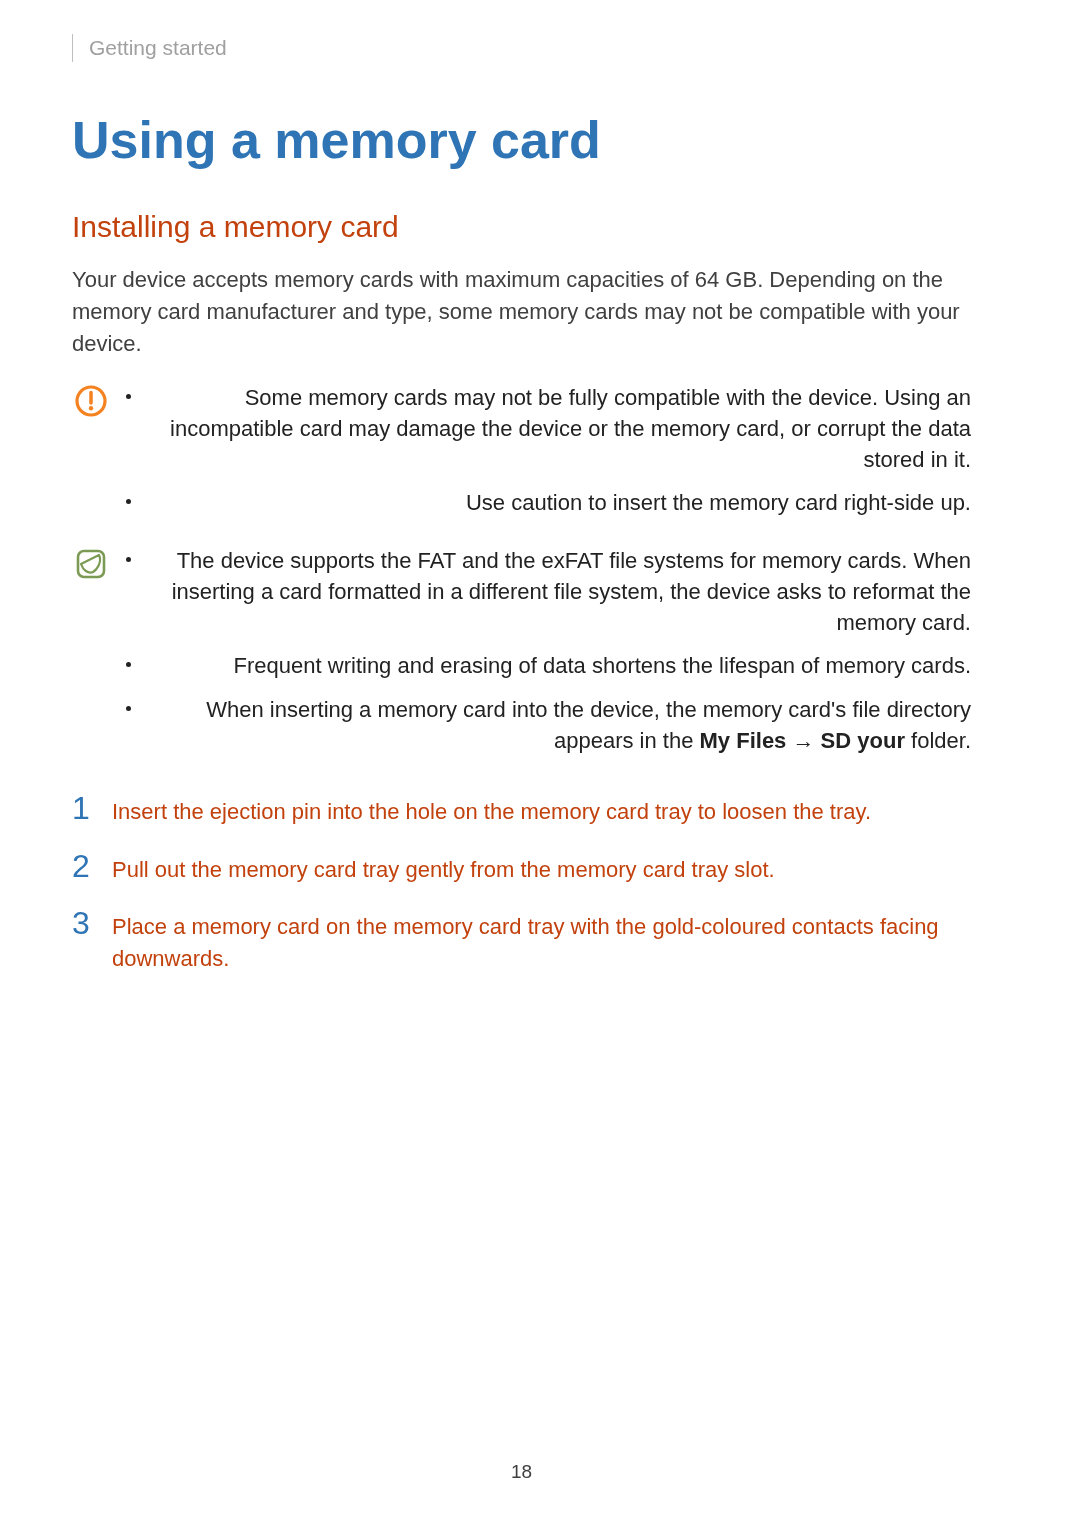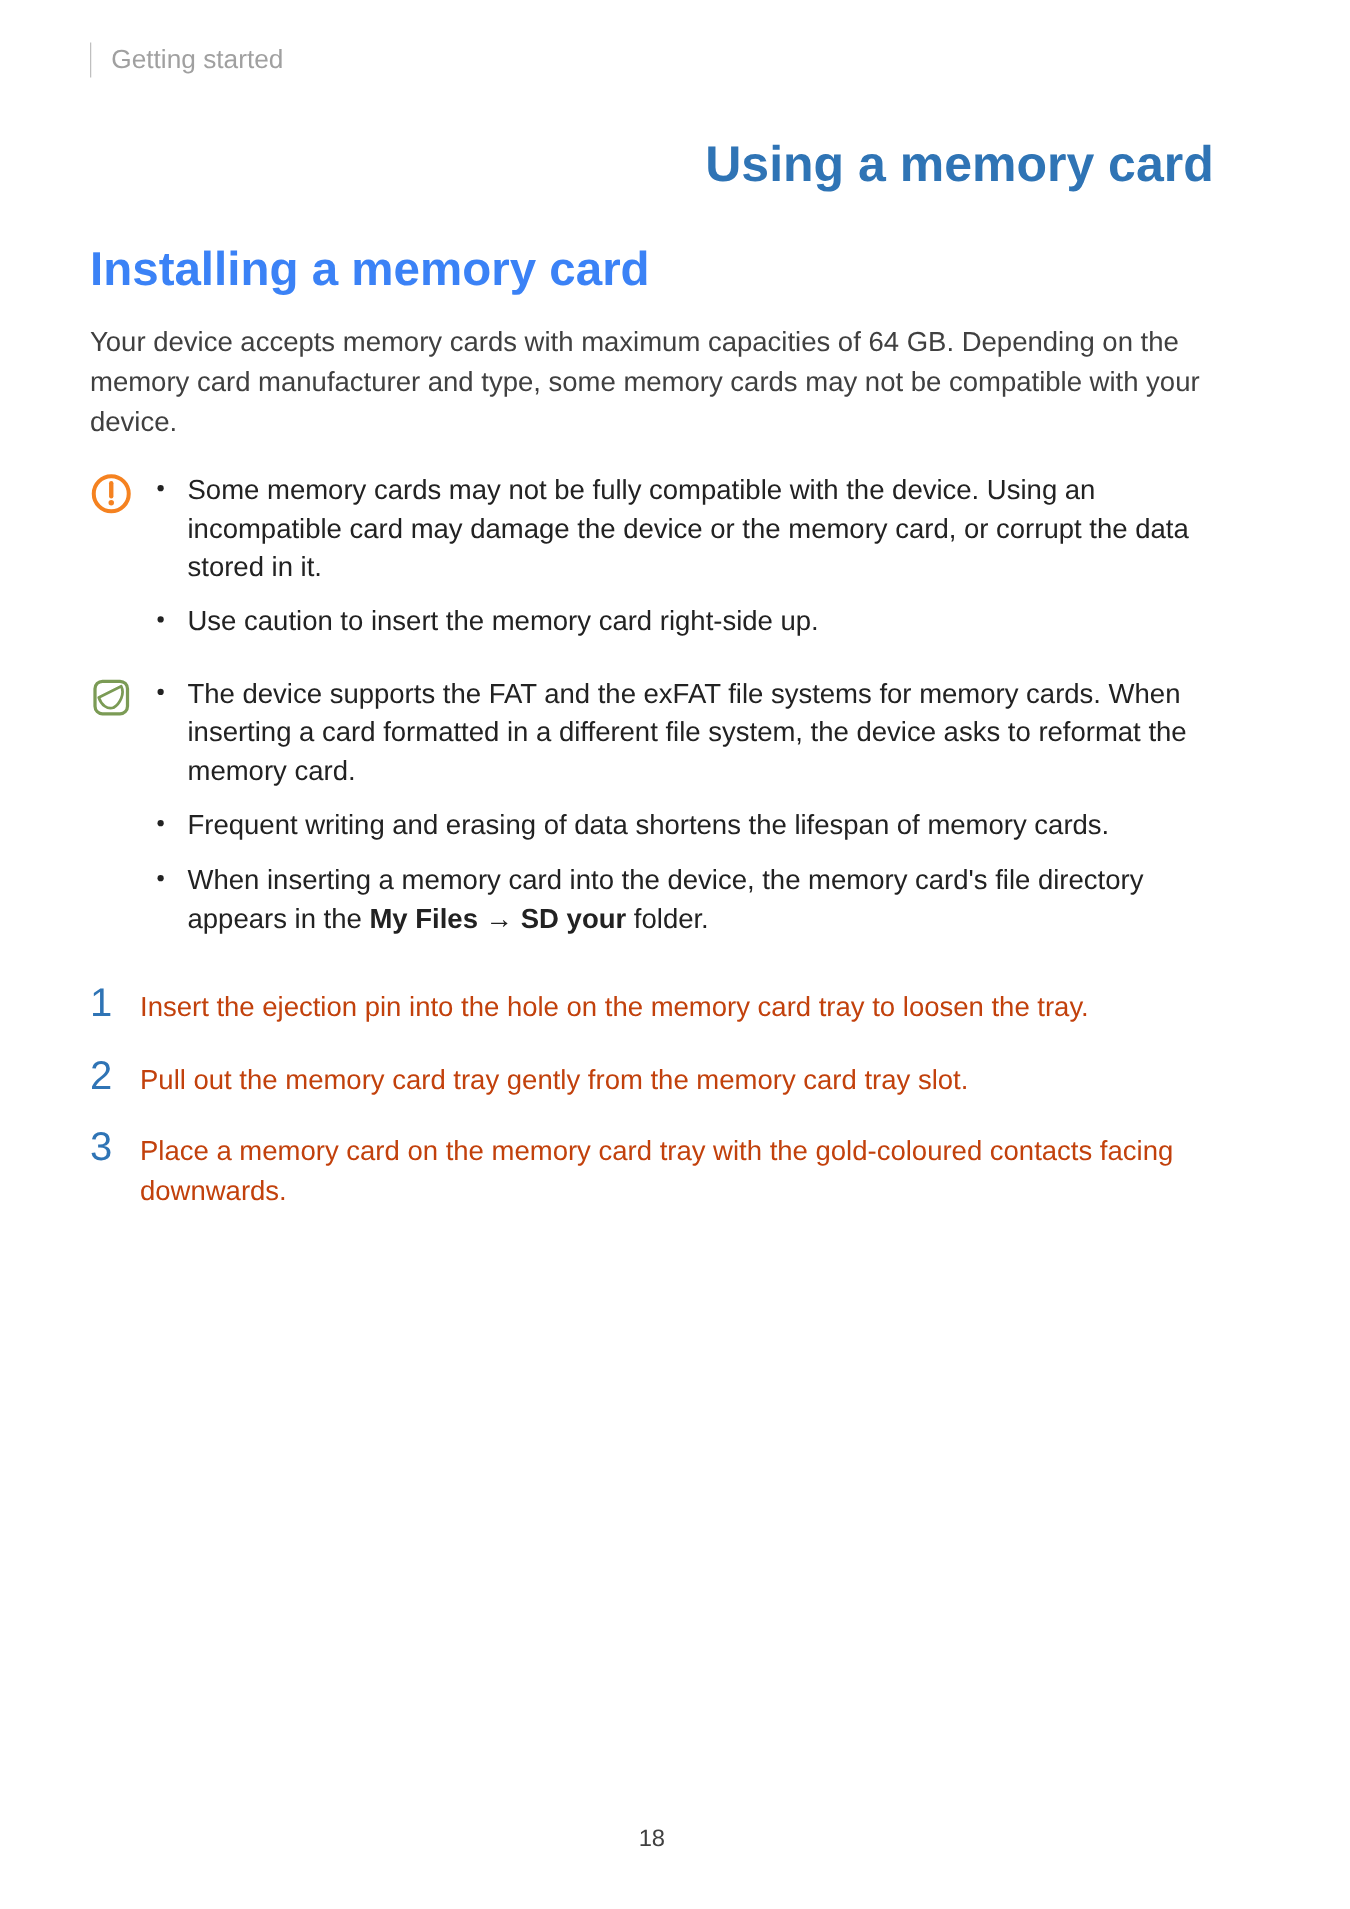--- a/index.html
+++ b/index.html
@@ -16,43 +16,43 @@
     margin-bottom: 48px;
   }
   .header-bar .vline {
     width: 1px;
     height: 28px;
     background: #bfbfbf;
     margin-right: 16px;
   }
   .header-bar .crumb { font-size: 21px; color: #a0a0a0; }
   h1.title {
-    font-size: 40px;
+    font-size: 52px;
     color: #2f74b5;
     font-weight: 600;
     margin: 0 0 40px 0;
-    text-align: right;
   }
   h2.subtitle {
-    font-size: 38px;
-    color: #3b82f6;
-    font-weight: 700;
+    font-size: 30px;
+    color: #c2410c;
+    font-weight: 400;
     margin: 0 0 20px 0;
   }
   p.body {
     font-size: 22px;
     line-height: 1.45;
     color: #404040;
     margin-bottom: 22px;
   }
   .callout {
     display: flex;
     align-items: flex-start;
     gap: 18px;
     margin-bottom: 14px;
+    text-align: right;
   }
   .callout .icon-col {
     flex: 0 0 36px;
     padding-top: 2px;
   }
   .callout ul {
     list-style: none;
     padding: 0;
   }
   .callout li {

